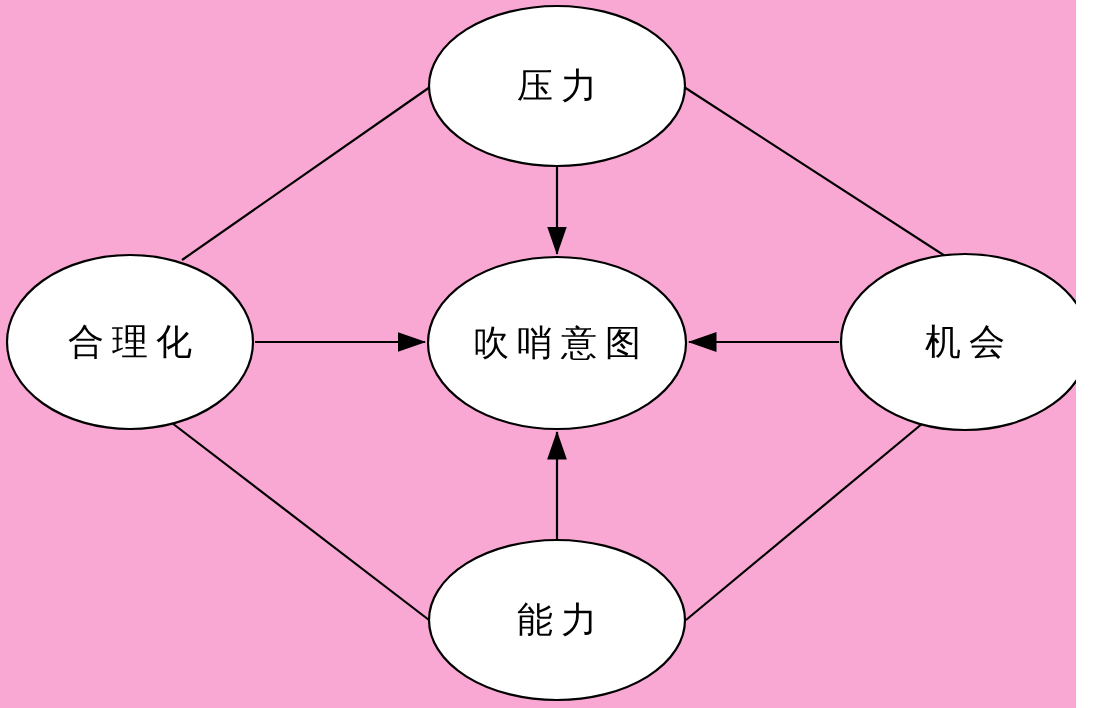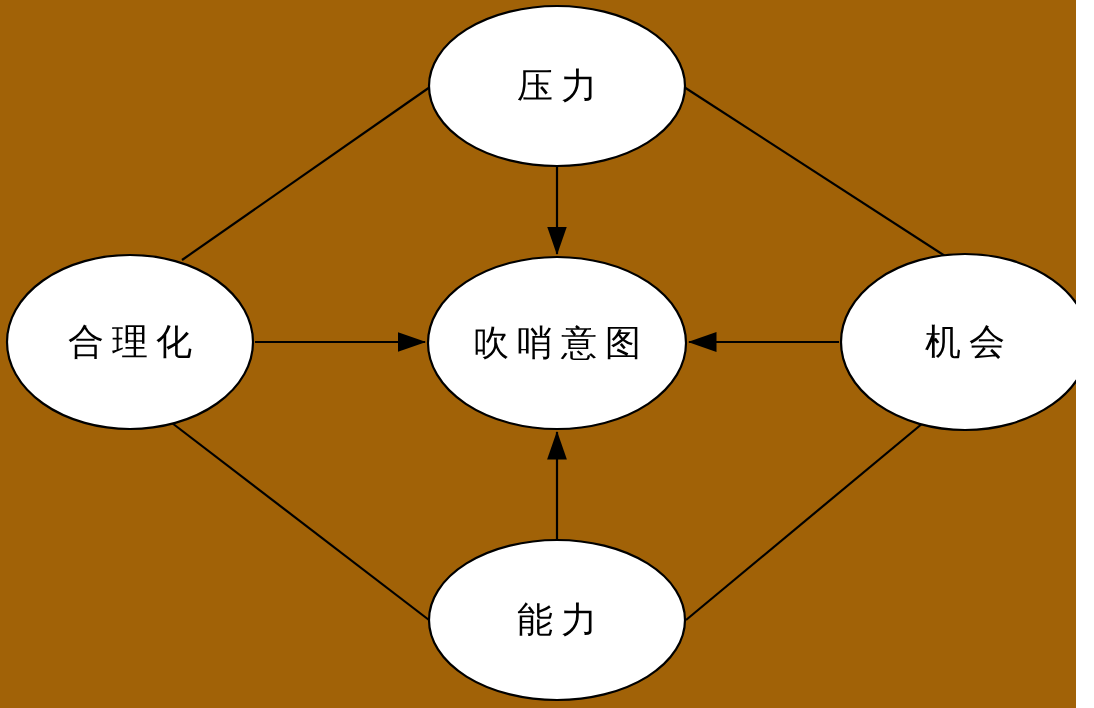--- a/index.html
+++ b/index.html
@@ -4,21 +4,21 @@
 <style>
   html, body {
     margin: 0;
     padding: 0;
     background: #ffffff;
   }
   .stage {
     position: relative;
     width: 1076px;
     height: 708px;
-    background: #a16207;
+    background: #f9a8d4;
     overflow: hidden;
   }
   svg {
     display: block;
   }
   .node-shape {
     fill: #ffffff;
     stroke: #000000;
     stroke-width: 2.2;
   }

